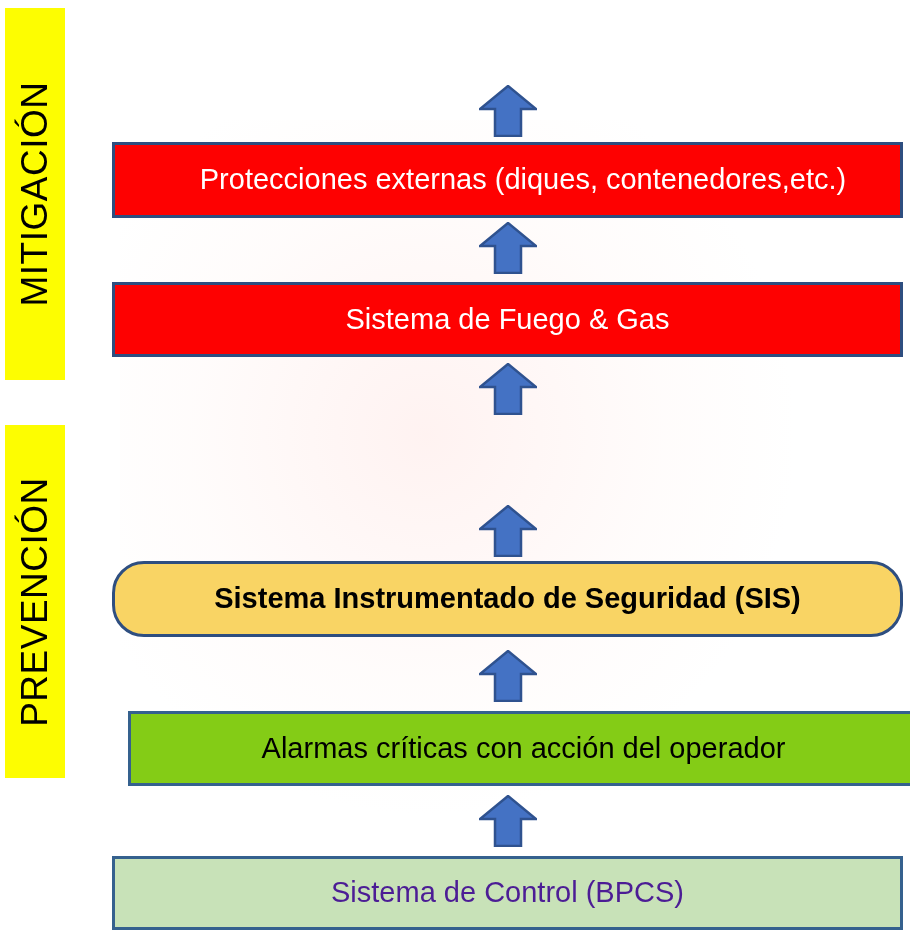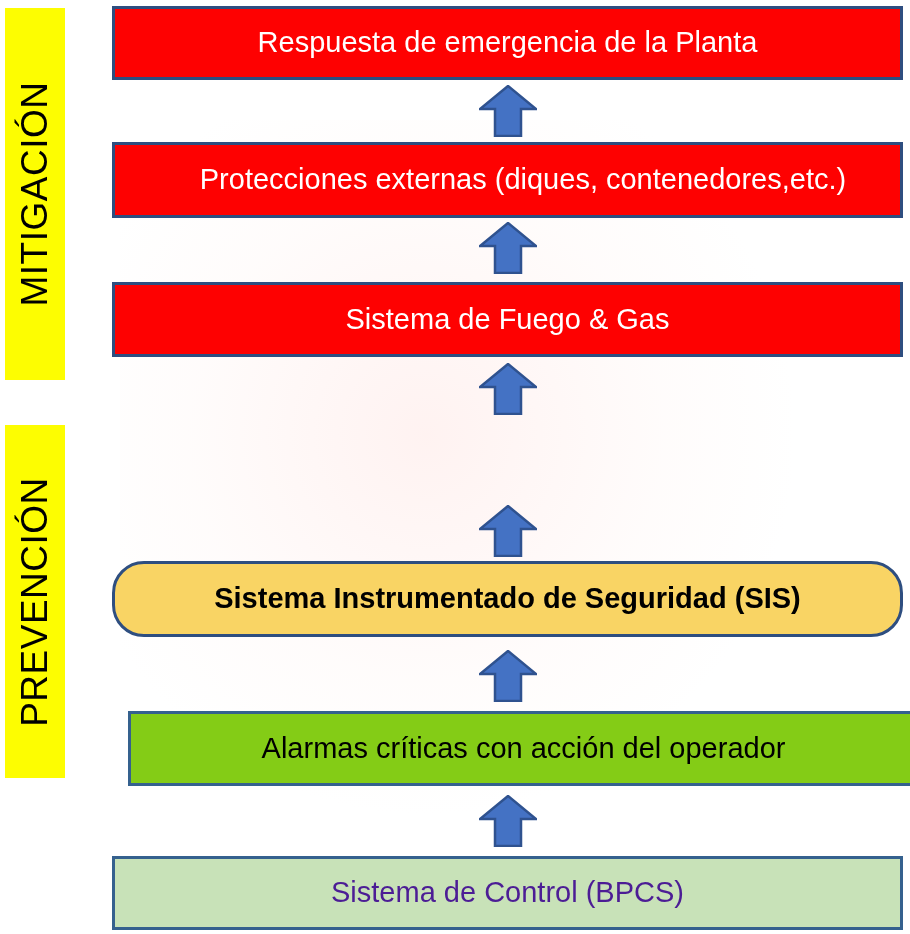--- a/index.html
+++ b/index.html
@@ -87,23 +87,20 @@
 
   <div class="watermark"></div>
 
   <div class="side-label mitigacion" style="background-color: rgb(253, 253, 1);">
     <span>MITIGACIÓN</span>
   </div>
   <div class="side-label prevencion" style="background-color: rgb(253, 253, 1);">
     <span>PREVENCIÓN</span>
   </div>
 
-  <div class="layer-box box-1" style="background-color: rgb(254, 1, 1); color: rgb(255, 255, 255); border-color: rgb(46, 78, 128);">
-    <span>Respuesta de emergencia de la Planta</span>
-  </div>
 
   <div class="layer-box box-2" style="background-color: rgb(254, 1, 1); color: rgb(255, 255, 255); border-color: rgb(46, 78, 128); padding-left: 31px;">
     <span>Protecciones externas (diques, contenedores,etc.)</span>
   </div>
 
   <div class="layer-box box-3" style="background-color: rgb(254, 1, 1); color: rgb(255, 255, 255); border-color: rgb(46, 78, 128);">
     <span>Sistema de Fuego &amp; Gas</span>
   </div>
 
 

